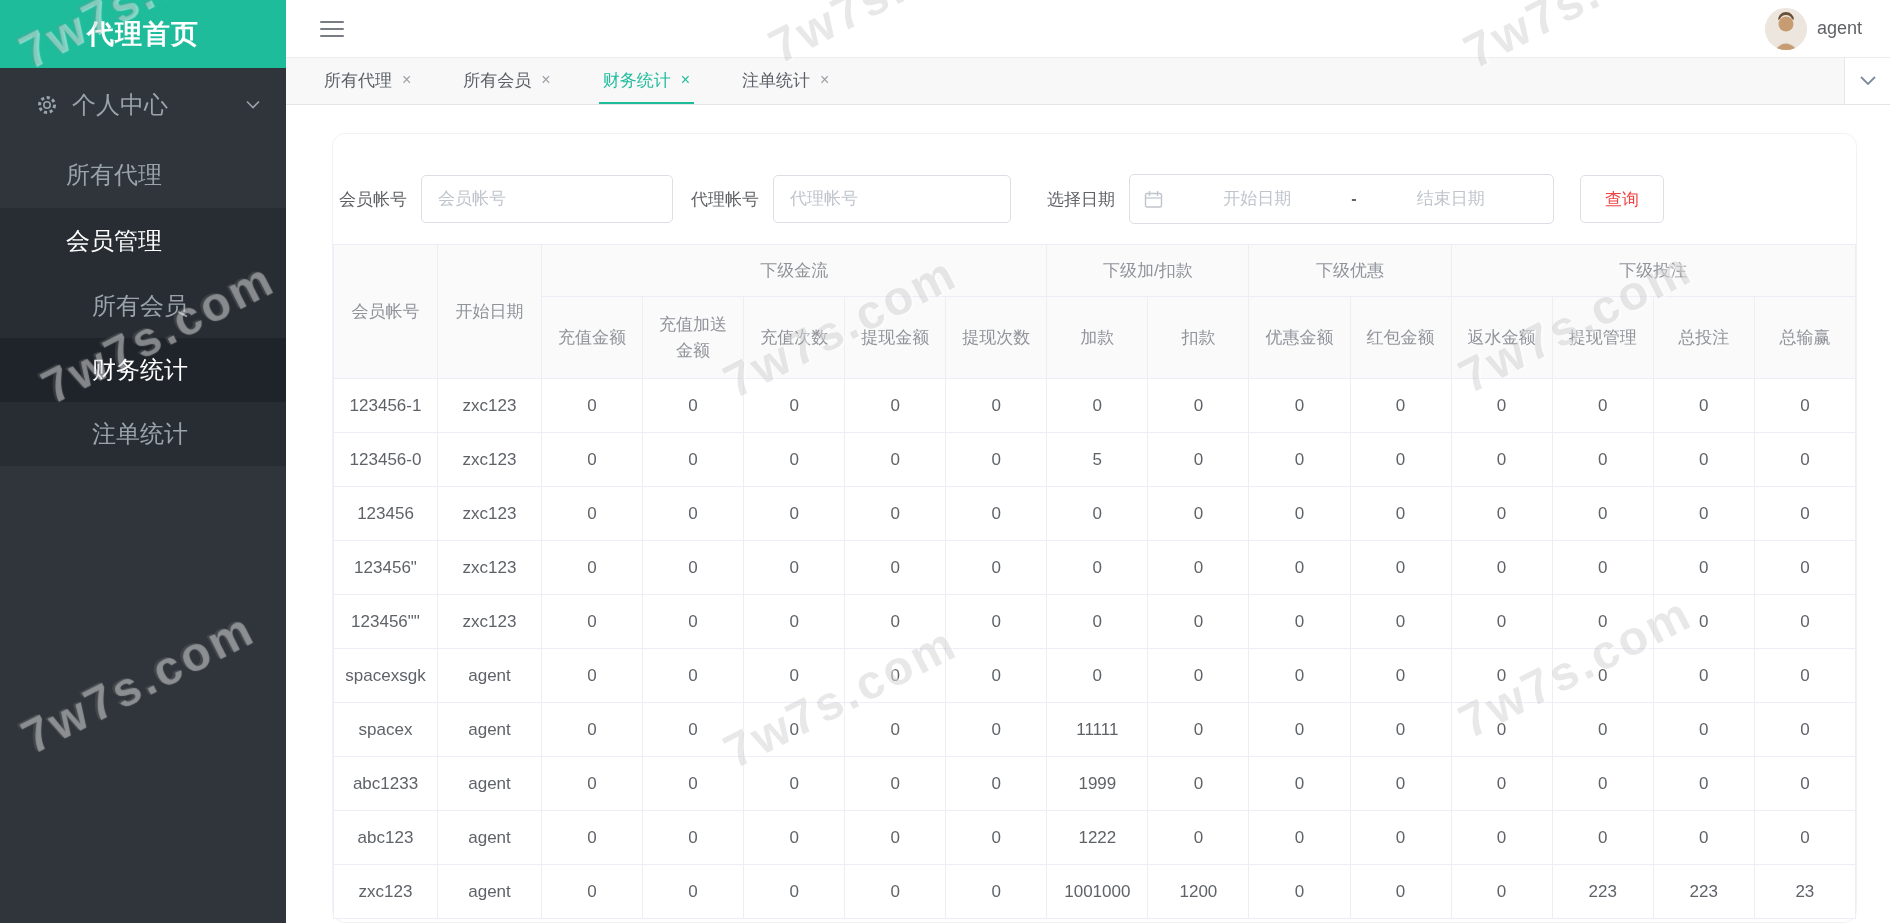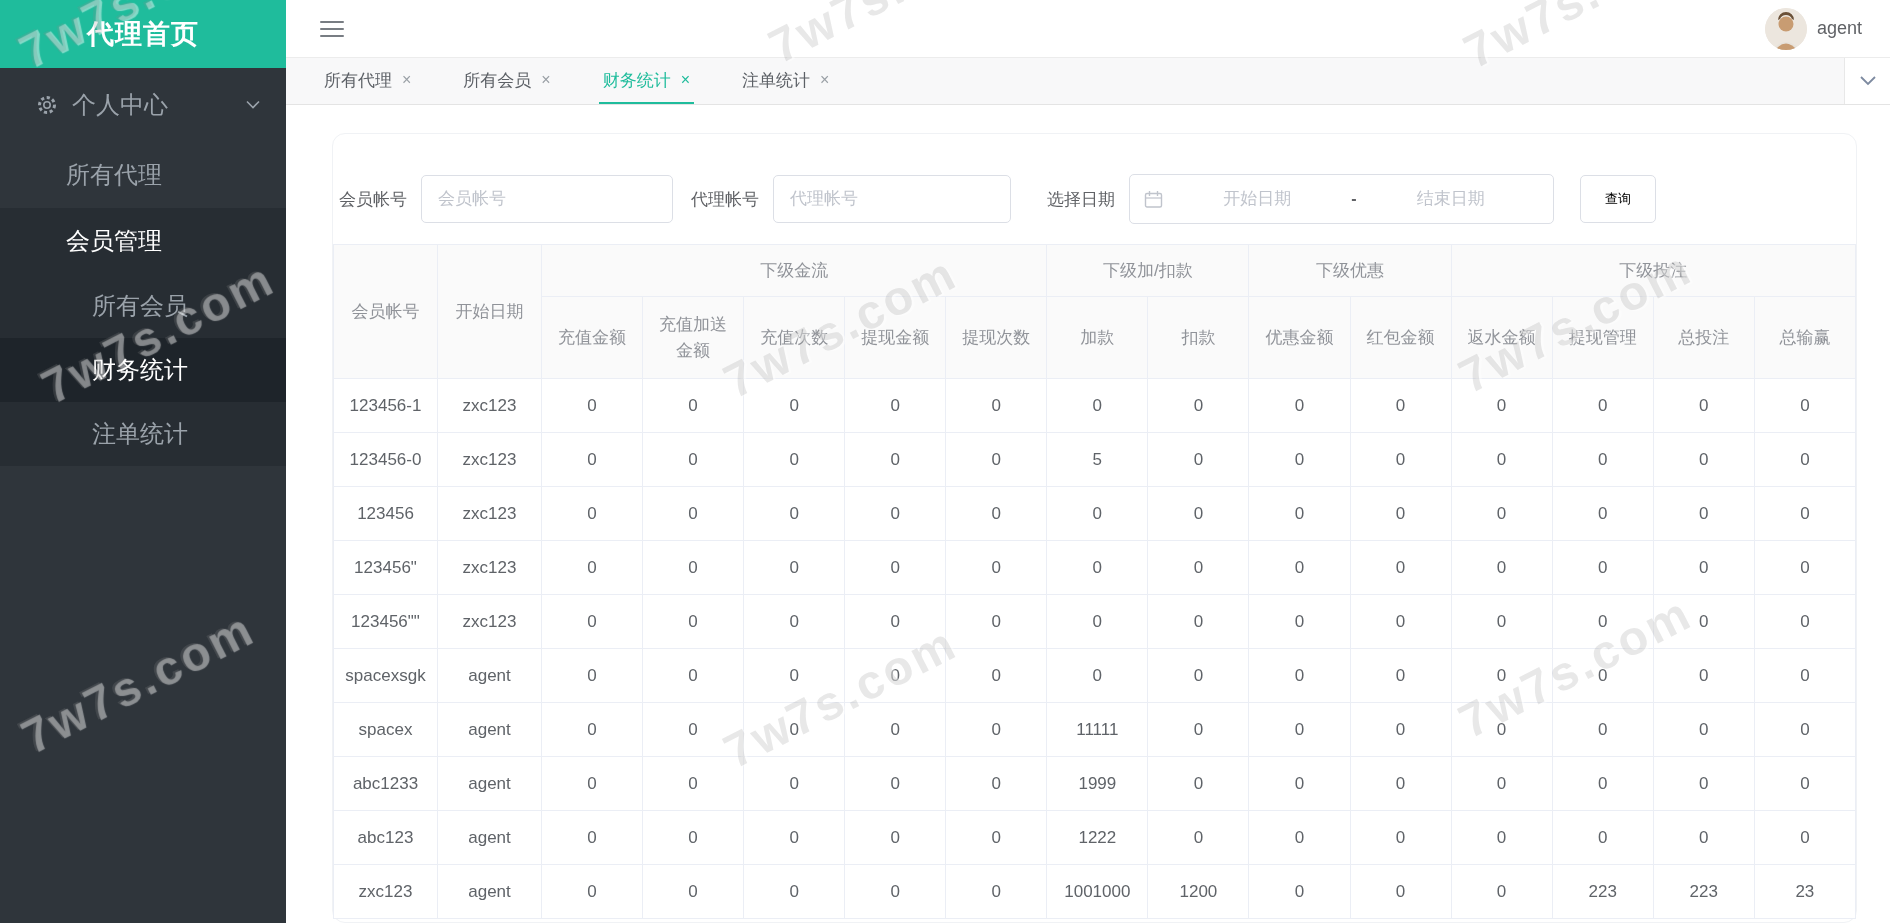--- a/index.html
+++ b/index.html
@@ -44,21 +44,21 @@
   .filters label { font-size:17px; color:#606266; margin-right:14px; white-space:nowrap; }
   .inp { height:48px; border:1px solid #dcdfe6; border-radius:5px; font-size:17px; color:#606266; padding:0 16px; outline:none; }
   .inp::placeholder { color:#c0c4cc; }
   .inp.member { width:252px; margin-right:18px; }
   .inp.agent { width:238px; margin-right:36px; }
   .date-range { height:50px; width:425px; border:1px solid #dcdfe6; border-radius:5px; display:flex; align-items:center; padding:0 14px; margin-right:26px; background:#fff; }
   .date-range .cal { display:inline-flex; margin-right:6px; }
   .date-range input { border:none; outline:none; flex:1; min-width:0; text-align:center; font-size:17px; color:#606266; background:transparent; }
   .date-range input::placeholder { color:#c0c4cc; }
   .date-range .sep { color:#606266; font-weight:bold; padding:0 6px; }
-  .btn { height:48px; padding:0 24px; background:#fff; border:1px solid #dcdfe6; border-radius:5px; font-size:13px; color:#000000; cursor:pointer; }
+  .btn { height:48px; padding:0 24px; background:#fff; border:1px solid #dcdfe6; border-radius:5px; font-size:17px; color:#ef4444; cursor:pointer; }
 
   
   table { width:100%; border-collapse:collapse; table-layout:fixed; }
   col.c-member,col.c-agent { width:104px; }
   th,td { border:1px solid #ebeef5; text-align:center; }
   thead th { background:#fafafa; color:#909399; font-size:17px; font-weight:normal; padding:6px 8px; }
   thead tr.grp-row th { height:52px; }
   thead tr.sub-row th { height:82px; line-height:26px; }
   tbody td { color:#5f6368; font-size:17px; height:54px; padding:6px 8px; background:#fff; word-break:break-all; line-height:24px; }
   table { border:1px solid #ebeef5; }

